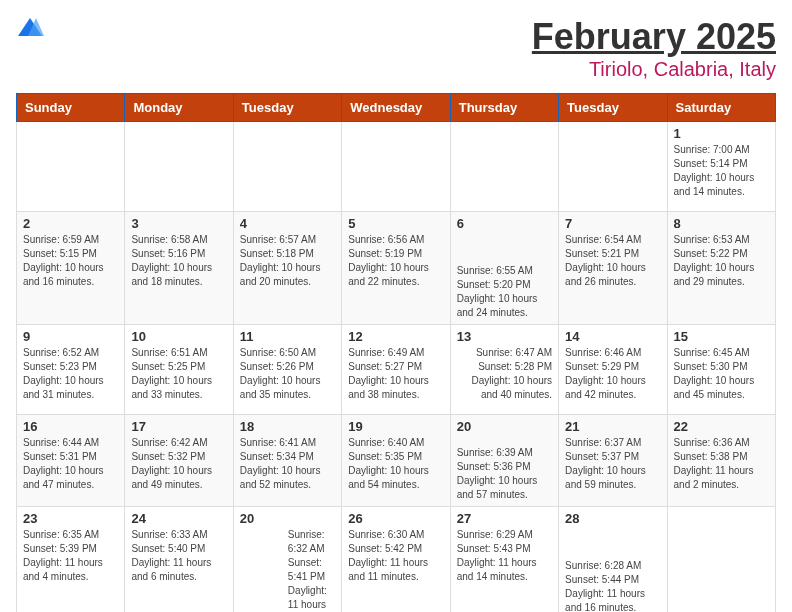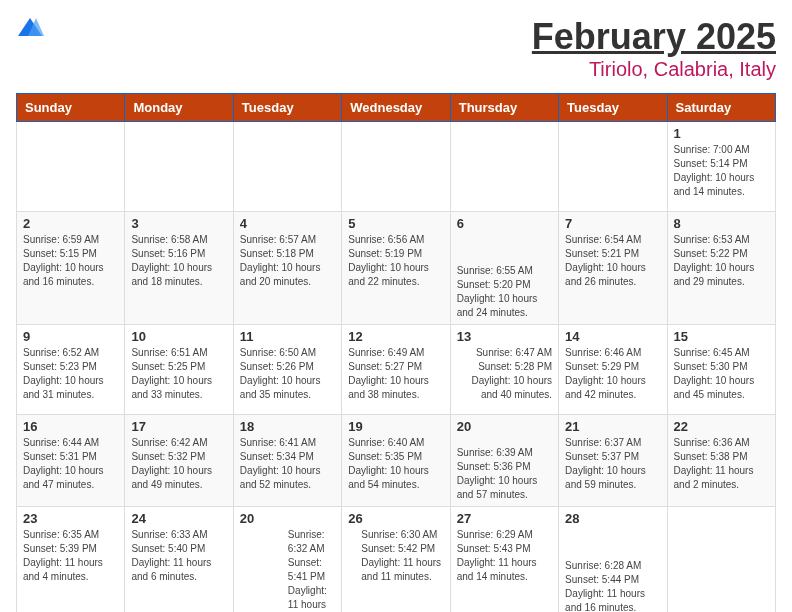--- a/index.html
+++ b/index.html
@@ -295,21 +295,21 @@
         </td>
         <td>
           <span class="day-number">20</span>
           <div class="day-info" style="white-space: pre-line; margin-left: 48px;">Sunrise: 6:32 AM
 Sunset: 5:41 PM
 Daylight: 11 hours
 and 9 minutes.</div>
         </td>
         <td>
           <span class="day-number">26</span>
-          <div class="day-info" style="white-space: pre-line; margin-left: 13px;">Sunrise: 6:30 AM
+          <div class="day-info" style="white-space: pre-line;">Sunrise: 6:30 AM
 Sunset: 5:42 PM
 Daylight: 11 hours
 and 11 minutes.</div>
         </td>
         <td>
           <span class="day-number">27</span>
           <div class="day-info" style="white-space: pre-line;">Sunrise: 6:29 AM
 Sunset: 5:43 PM
 Daylight: 11 hours
 and 14 minutes.</div>

